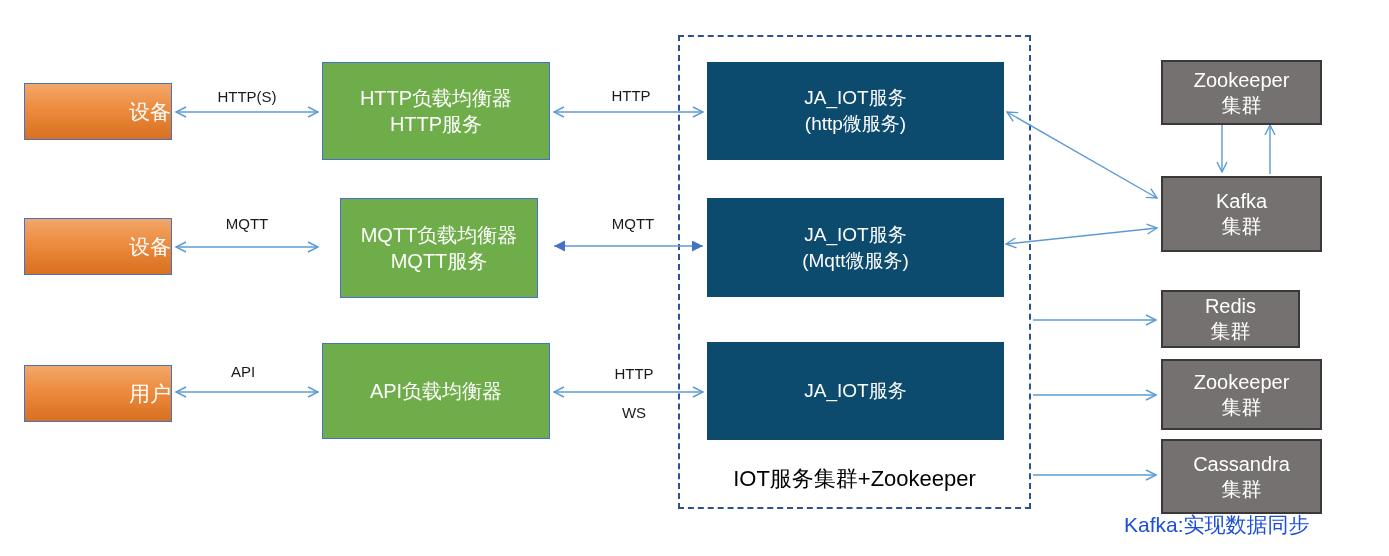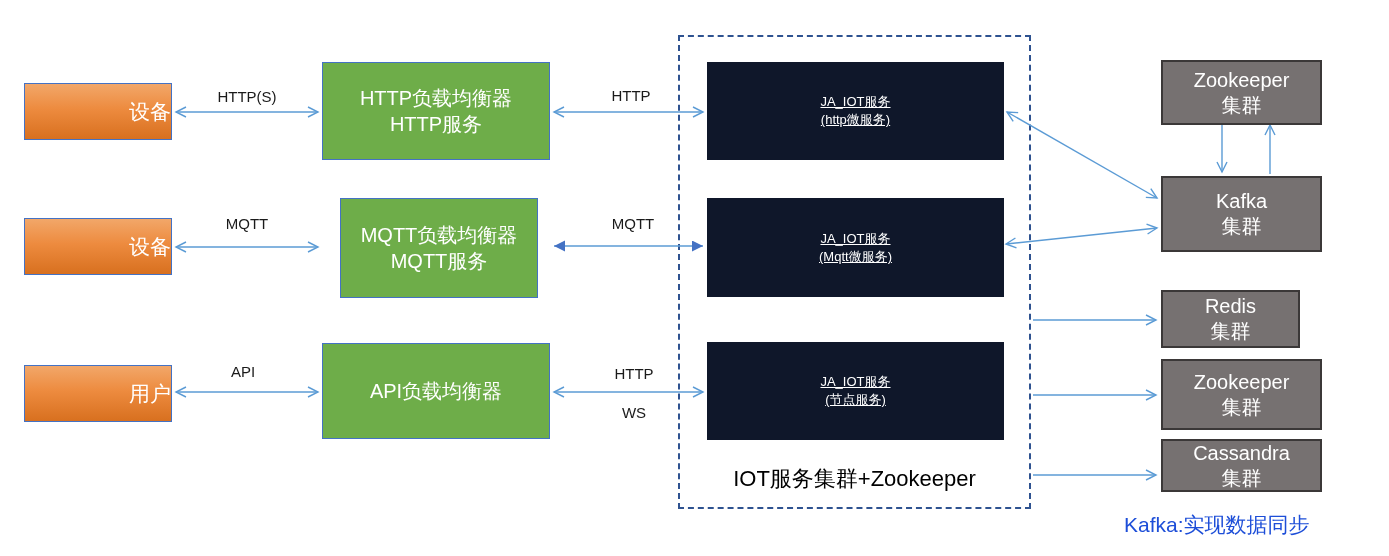--- a/index.html
+++ b/index.html
@@ -20,23 +20,23 @@
     border:1.5px solid #4472C4;
     font-size:21px;
     text-align:right;
   }
   .green{
     background:#6EAD49;
     border:1.5px solid #4472C4;
     font-size:20px;line-height:1.3;text-align:center;
   }
   .blue{
-    background:#0f172a;
+    background:#0c4a6e;
     border:none;
-    font-size:13px;line-height:1.35;text-decoration:underline;
+    font-size:19px;line-height:1.35;
   }
   .gray{
     background:#767171;
     border:2px solid #3B3838;
     font-size:20px;line-height:1.25;
   }
   .dashed-container{
     position:absolute;left:678px;top:35px;width:353px;height:474px;
     border:2px dashed #2E5290;box-sizing:border-box;background:transparent;
   }
@@ -112,40 +112,39 @@
   <div class="node blue" style="left:707px;top:62px;width:297px;height:98px">
     <div class="l1">JA_IOT服务</div>
     <div class="l2">(http微服务)</div>
   </div>
   <div class="node blue" style="left:707px;top:198px;width:297px;height:99px">
     <div class="l1">JA_IOT服务</div>
     <div class="l2">(Mqtt微服务)</div>
   </div>
   <div class="node blue" style="left:707px;top:342px;width:297px;height:98px">
     <div class="l1">JA_IOT服务</div>
-    <div class="l2">(节点服务)</div>
   </div>
 
   <div class="node gray" style="left:1161px;top:60px;width:161px;height:65px">
     <div class="l1">Zookeeper</div>
     <div class="l2">集群</div>
   </div>
   <div class="node gray" style="left:1161px;top:176px;width:161px;height:76px">
     <div class="l1">Kafka</div>
     <div class="l2">集群</div>
   </div>
   <div class="node gray" style="left:1161px;top:290px;width:139px;height:58px">
     <div class="l1">Redis</div>
     <div class="l2">集群</div>
   </div>
   <div class="node gray" style="left:1161px;top:359px;width:161px;height:71px">
     <div class="l1">Zookeeper</div>
     <div class="l2">集群</div>
   </div>
-  <div class="node gray" style="left:1161px;top:439px;width:161px;height:53px">
+  <div class="node gray" style="left:1161px;top:439px;width:161px;height:75px">
     <div class="l1">Cassandra</div>
     <div class="l2">集群</div>
   </div>
 
   <div class="edge-label" style="left:247px;top:96px">HTTP(S)</div>
   <div class="edge-label" style="left:631px;top:95px">HTTP</div>
   <div class="edge-label" style="left:247px;top:223px">MQTT</div>
   <div class="edge-label" style="left:633px;top:223px">MQTT</div>
   <div class="edge-label" style="left:243px;top:371px">API</div>
   <div class="edge-label" style="left:634px;top:373px">HTTP</div>

